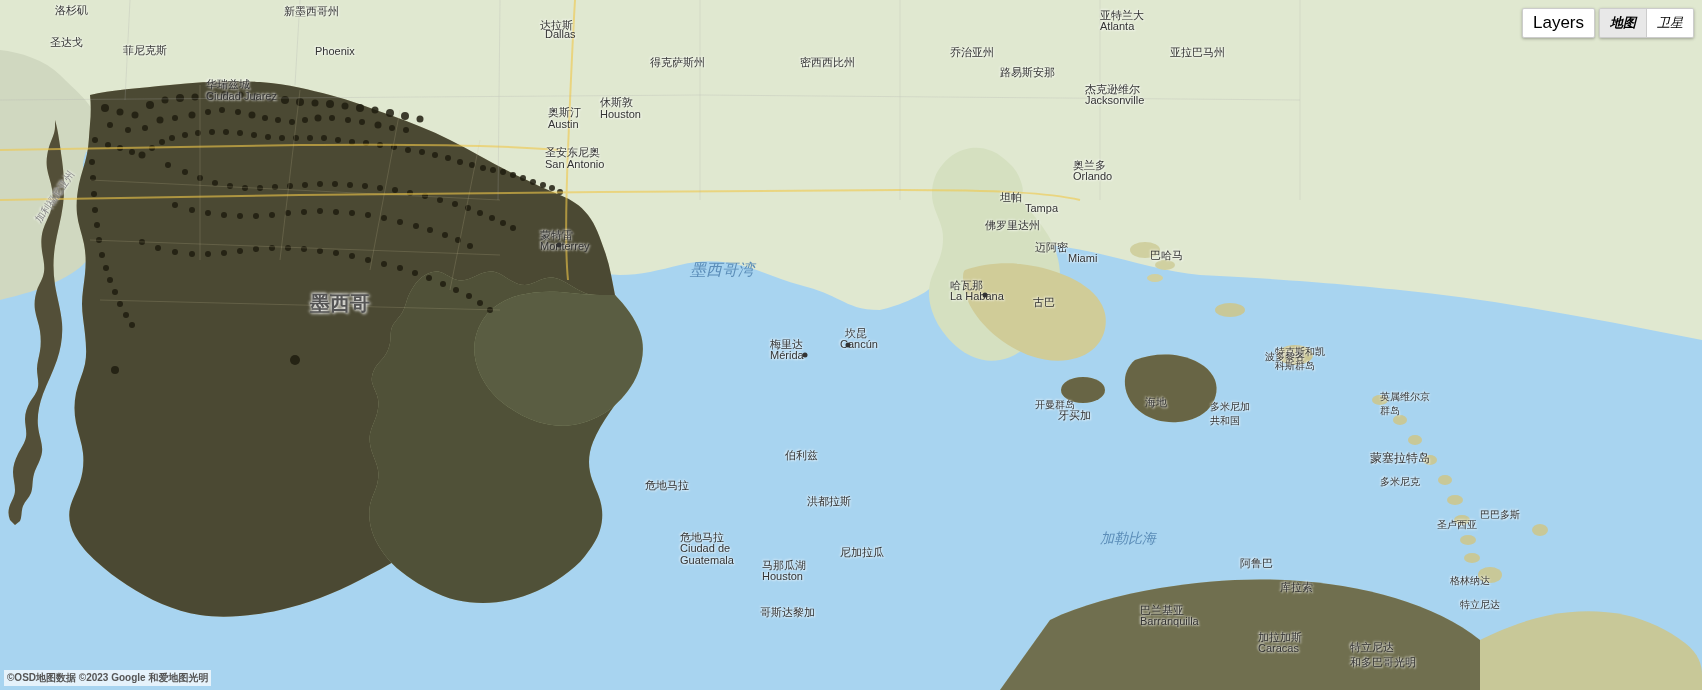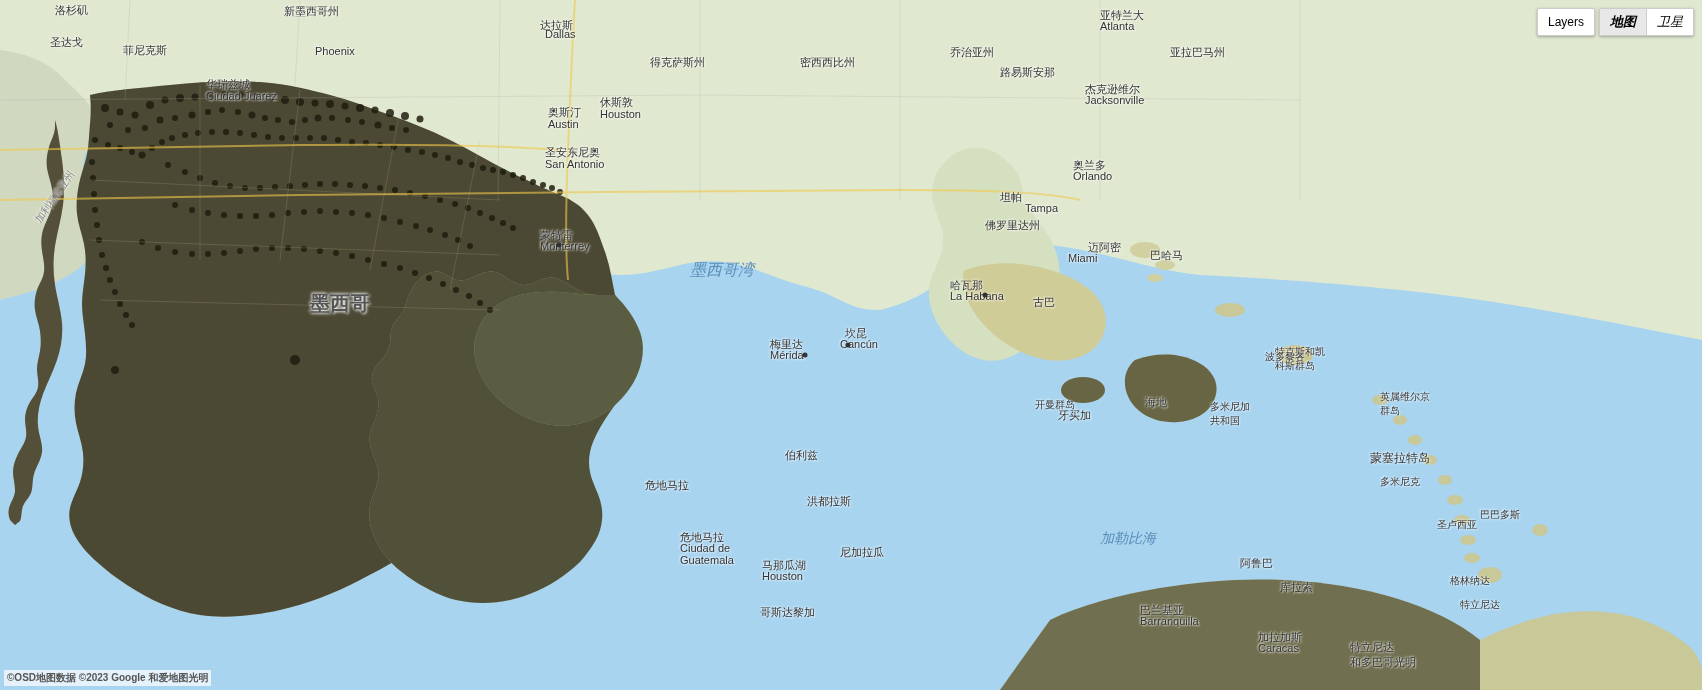--- a/index.html
+++ b/index.html
@@ -36,21 +36,21 @@
       right: 8px;
       display: flex;
       gap: 4px;
       z-index: 10;
     }
 
     .layers-button {
       background: white;
       border: 1px solid #ccc;
       padding: 4px 10px;
-      font-size: 12px;
+      font-size: 17px;
       cursor: pointer;
       border-radius: 2px;
       box-shadow: 0 1px 3px rgba(0,0,0,0.3);
     }
 
     .map-type-buttons {
       display: flex;
       border: 1px solid #ccc;
       border-radius: 2px;
       overflow: hidden;
@@ -588,21 +588,21 @@
 
   <div class="map-label" style="left:1085px; top:82px">杰克逊维尔</div>
   <div class="map-label" style="left:1085px; top:94px">Jacksonville</div>
 
   <div class="map-label" style="left:1073px; top:158px">奥兰多</div>
   <div class="map-label" style="left:1073px; top:170px">Orlando</div>
 
   <div class="map-label" style="left:1000px; top:190px">坦帕</div>
   <div class="map-label" style="left:1025px; top:202px">Tampa</div>
 
-  <div class="map-label" style="left:1088px; top:240px">迈阿密</div>
+  <div class="map-label" style="left:1035px; top:240px">迈阿密</div>
   <div class="map-label" style="left:1068px; top:252px">Miami</div>
 
   <div class="map-label" style="left:950px; top:278px">哈瓦那</div>
   <div class="map-label" style="left:950px; top:290px">La Habana</div>
 
   <div class="map-label" style="left:770px; top:337px">梅里达</div>
   <div class="map-label" style="left:770px; top:349px">Mérida</div>
 
   <div class="map-label" style="left:845px; top:326px">坎昆</div>
   <div class="map-label" style="left:840px; top:338px">Cancún</div>

